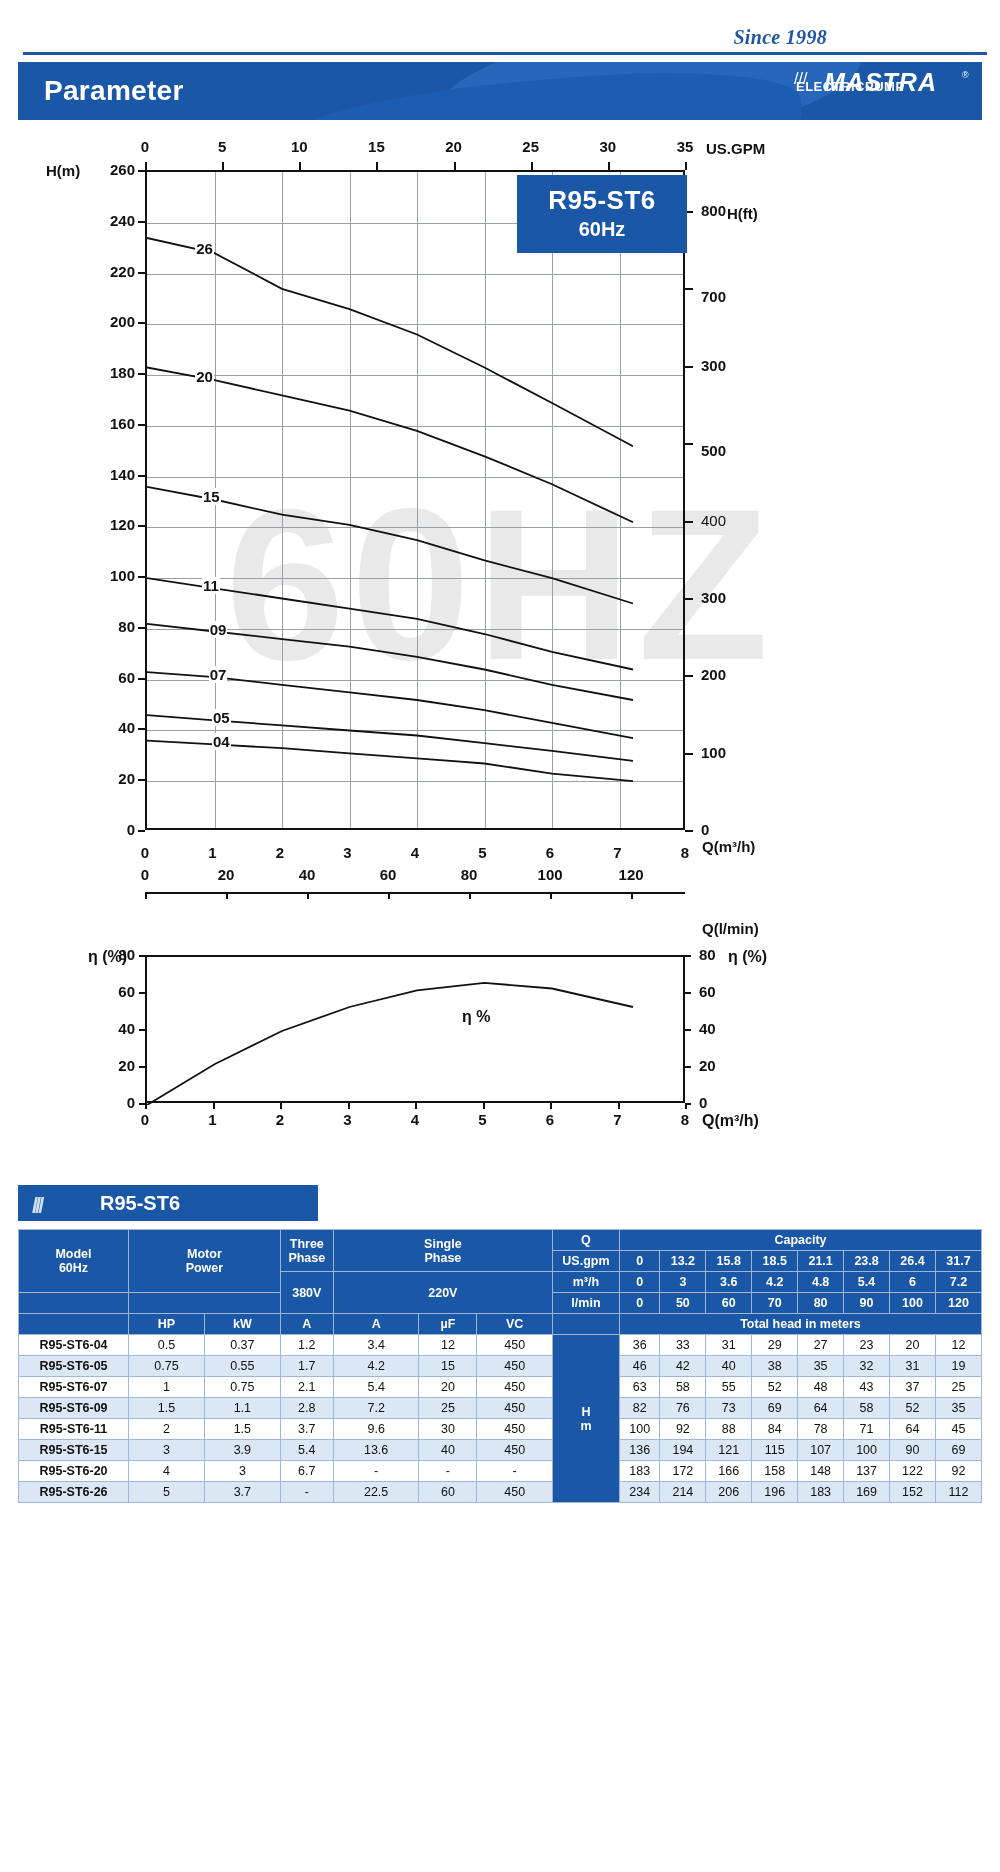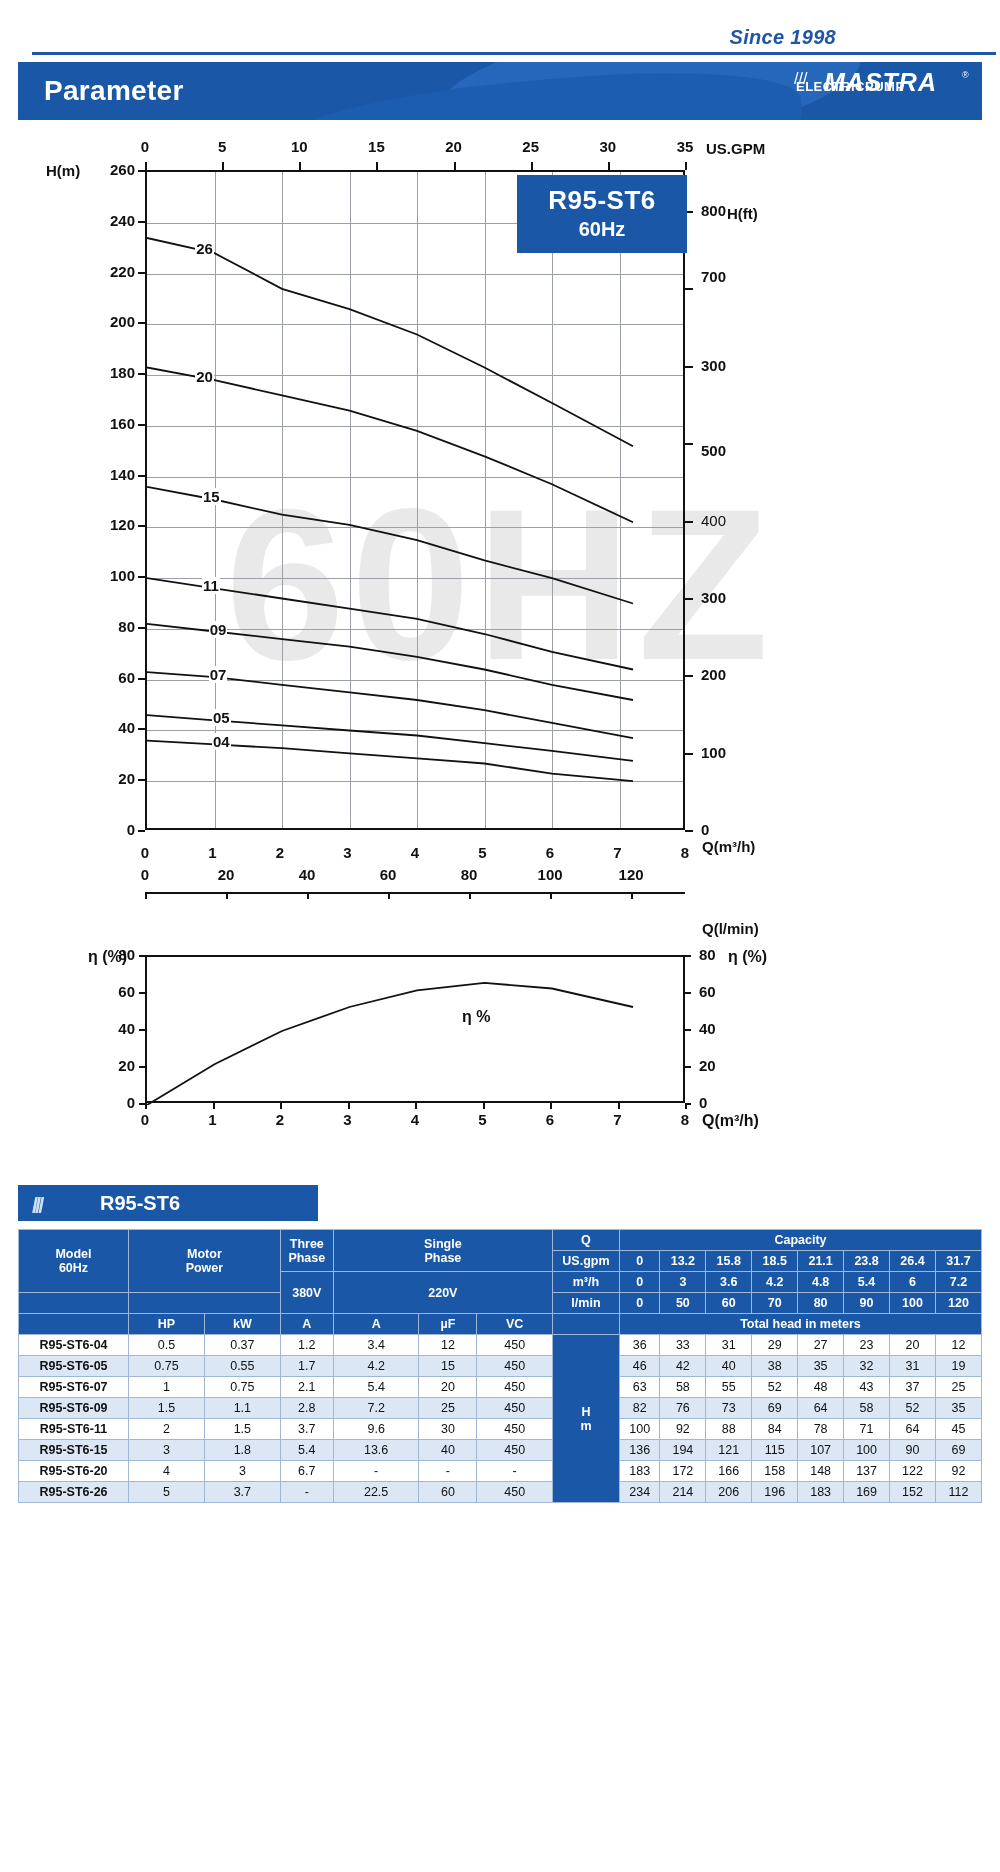--- a/index.html
+++ b/index.html
@@ -1,19 +1,19 @@
 <!DOCTYPE html>
 <html><head>
 <meta charset="utf-8">
 <style>
   html,body{margin:0;padding:0;}
   body{width:1000px;height:1872px;background:#ffffff;font-family:"Liberation Sans",sans-serif;color:#111;position:relative;overflow:hidden;}
 
   
-  .topbar{position:absolute;left:14px;top:0;width:848px;height:62px;}
+  .topbar{position:absolute;left:5px;top:0;width:848px;height:62px;font-family:Liberation Serif, serif;}
   .topline{position:absolute;left:18px;top:52px;width:964px;height:3px;background:#1f56a5;}
   .since{position:absolute;right:26px;top:26px;font-style:italic;font-weight:bold;font-size:20px;color:#1f56a5;letter-spacing:.3px;}
 
   .bluebar{position:absolute;left:18px;top:62px;width:964px;height:58px;background:#1a57a7;overflow:hidden;}
   .bluebar .swoosh1{position:absolute;right:120px;top:-40px;width:430px;height:120px;background:#2667bb;transform:rotate(-8deg);border-radius:60% 40% 50% 50%;}
   .bluebar .swoosh2{position:absolute;right:180px;top:18px;width:520px;height:90px;background:#1d5db0;transform:rotate(-5deg);border-radius:50% 50% 40% 60%;}
   .bluebar .ptitle{position:absolute;left:26px;top:13px;font-size:28px;font-weight:bold;color:#ffffff;letter-spacing:.3px;}
 
   .logo{position:absolute;right:24px;top:68px;width:180px;height:46px;color:#fff;}
   .logo .slashes{position:absolute;left:-2px;top:2px;}
@@ -181,21 +181,21 @@
     <div class="axnum-r" style="left: 701px; top: 546.252px; font-weight: bold;">200</div>
     <div class="tick" style="left: 685px; top: 555.252px; width: 8px; height: 2px;"></div>
     <div class="axnum-r" style="left: 701px; top: 468.878px; font-weight: bold;">300</div>
     <div class="tick" style="left: 685px; top: 477.878px; width: 8px; height: 2px;"></div>
     <div class="axnum-r" style="left: 701px; top: 391.504px; font-weight: normal;">400</div>
     <div class="tick" style="left: 685px; top: 400.504px; width: 8px; height: 2px;"></div>
     <div class="axnum-r" style="left: 701px; top: 322px; font-weight: bold;">500</div>
     <div class="tick" style="left: 685px; top: 323.13px; width: 8px; height: 2px;"></div>
     <div class="axnum-r" style="left: 701px; top: 236.756px; font-weight: bold;">300</div>
     <div class="tick" style="left: 685px; top: 245.756px; width: 8px; height: 2px;"></div>
-    <div class="axnum-r" style="left: 701px; top: 148px; font-weight: bold;">700</div>
+    <div class="axnum-r" style="left: 701px; top: 168px; font-weight: bold;">700</div>
     <div class="tick" style="left: 685px; top: 168.382px; width: 8px; height: 2px;"></div>
     <div class="axnum-r" style="left: 701px; top: 82.0082px; font-weight: bold;">800</div>
     <div class="tick" style="left: 685px; top: 91.0082px; width: 8px; height: 2px;"></div>
     <div style="position: absolute; left: 145px; top: 46px; width: 540px; height: 2px;"></div>
     <div class="axnum" style="left: 130px; top: 18px; width: 30px; font-weight: bold;">0</div>
     <div class="tick" style="left: 145px; top: 42px; width: 2px; height: 8px;"></div>
     <div class="axnum" style="left: 207.143px; top: 18px; width: 30px; font-weight: bold;">5</div>
     <div class="tick" style="left: 222.143px; top: 42px; width: 2px; height: 8px;"></div>
     <div class="axnum" style="left: 284.286px; top: 18px; width: 30px; font-weight: bold;">10</div>
     <div class="tick" style="left: 299.286px; top: 42px; width: 2px; height: 8px;"></div>
@@ -434,21 +434,21 @@
         <td>88</td>
         <td>84</td>
         <td>78</td>
         <td>71</td>
         <td>64</td>
         <td>45</td>
       </tr>
       <tr class="rowB">
         <td class="model">R95-ST6-15</td>
         <td>3</td>
-        <td>1.8</td>
+        <td>3.9</td>
         <td>5.4</td>
         <td>13.6</td>
         <td>40</td>
         <td>450</td>
         <td>136</td>
         <td>194</td>
         <td>121</td>
         <td>115</td>
         <td>107</td>
         <td>100</td>

